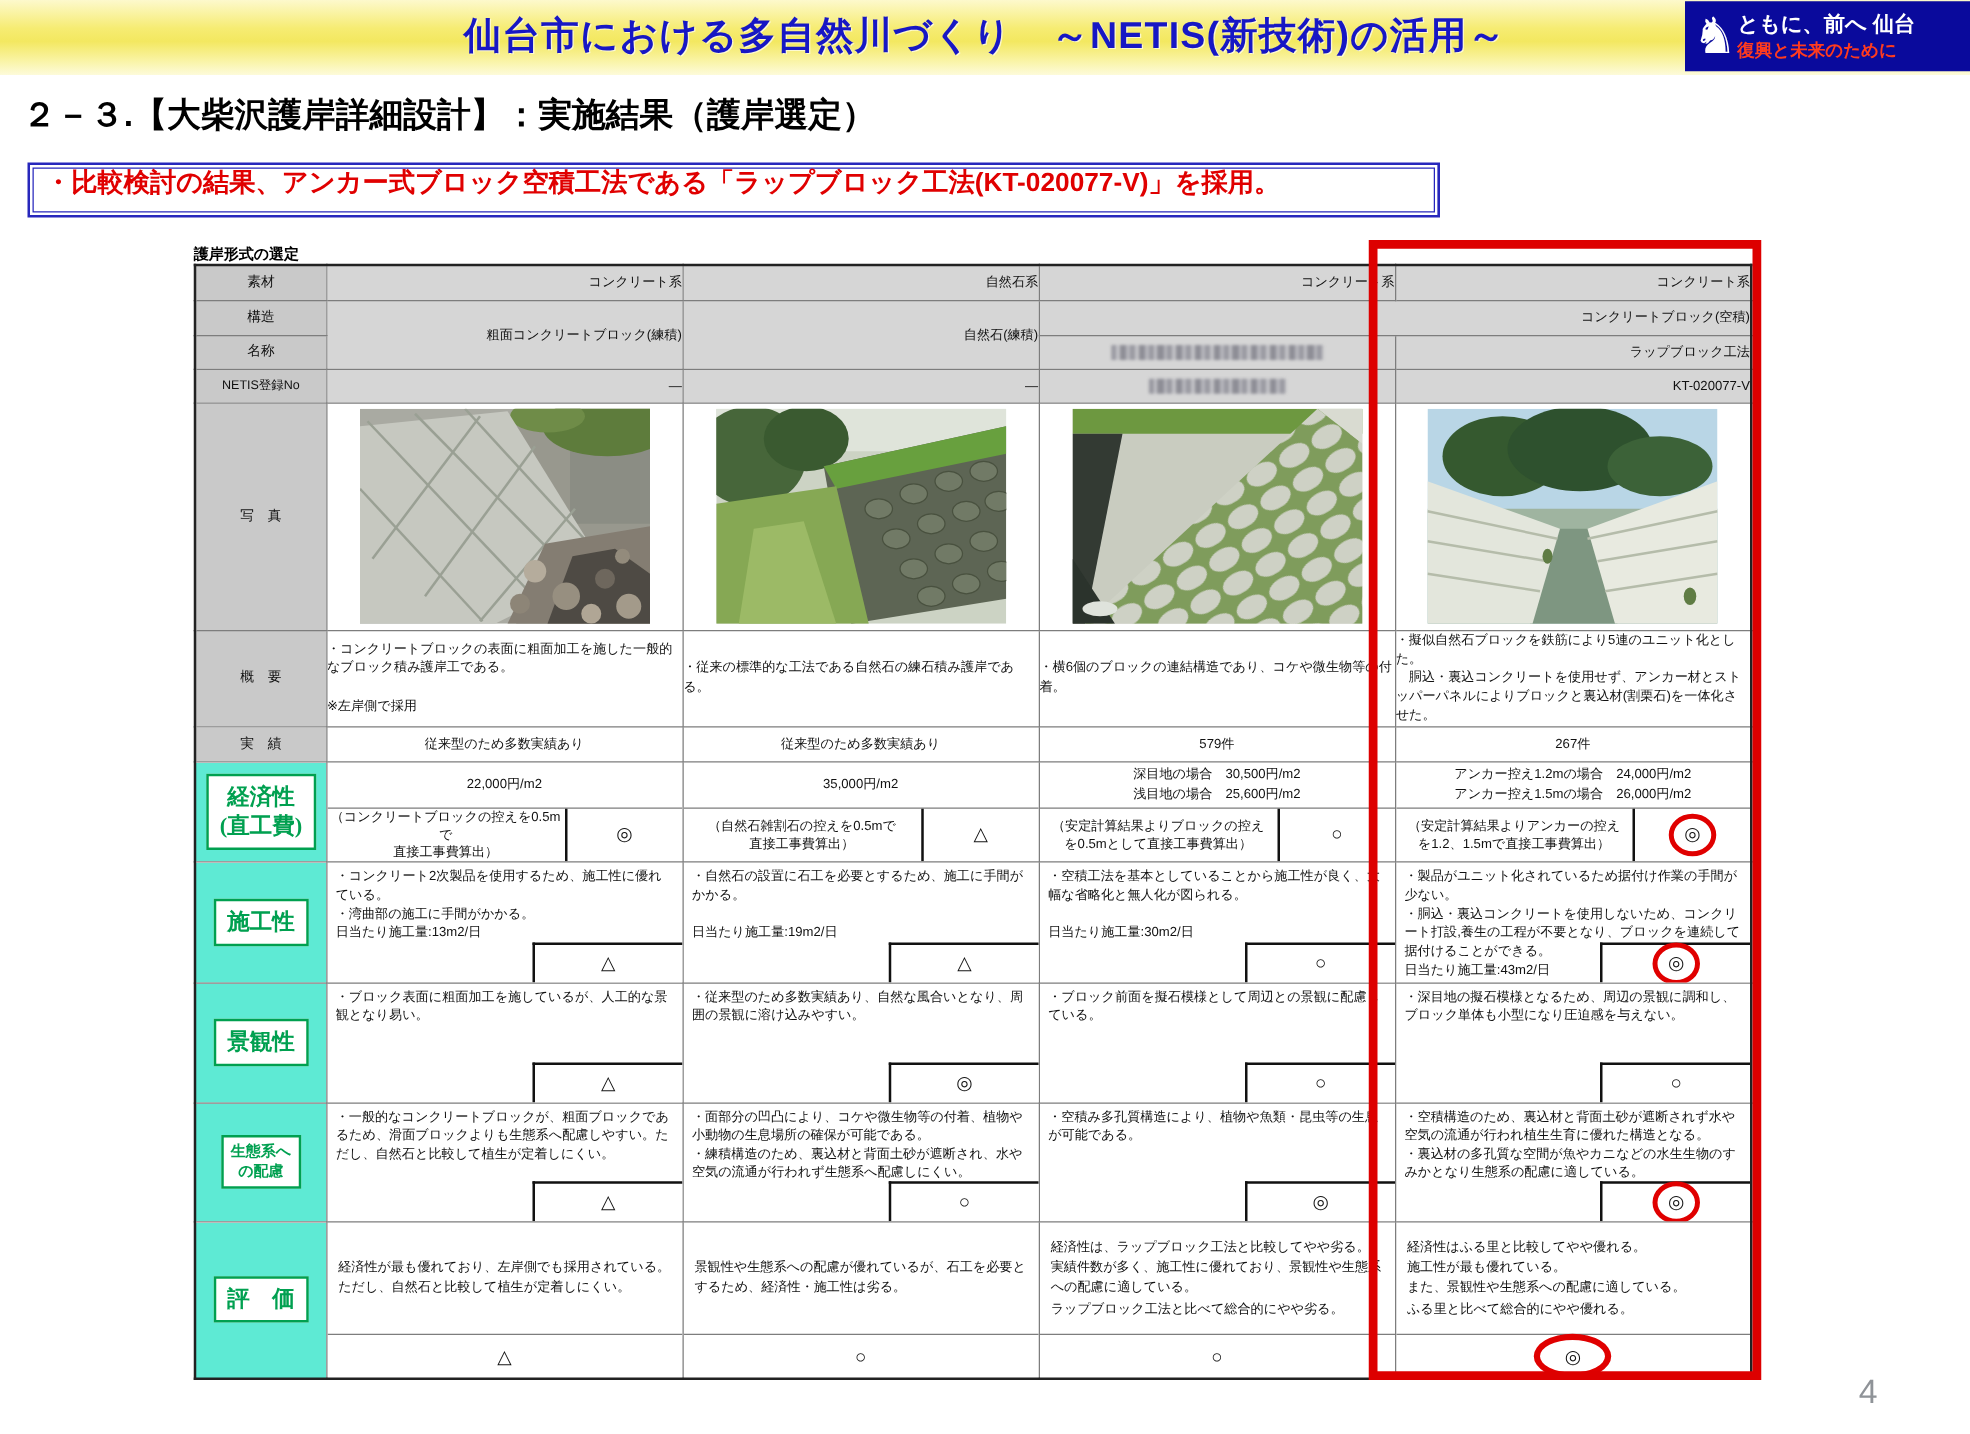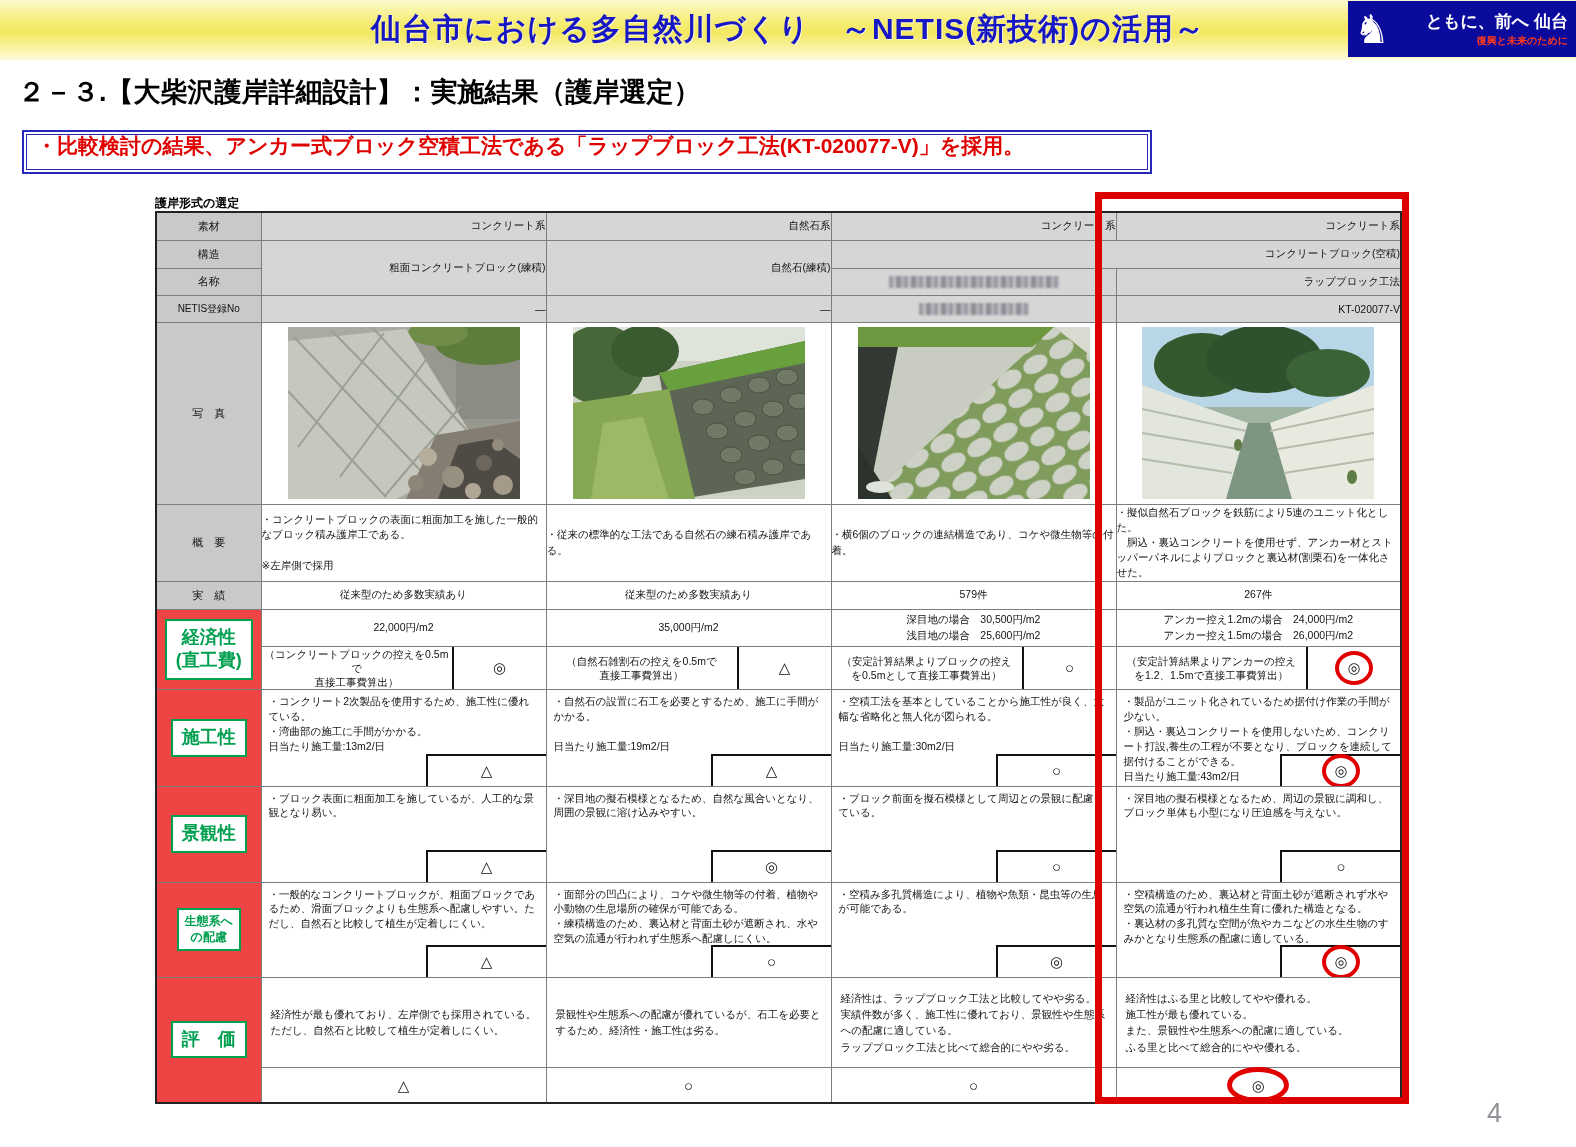--- a/index.html
+++ b/index.html
@@ -7,23 +7,23 @@
        font-family:"Liberation Sans","DejaVu Sans",sans-serif;overflow:hidden;}
 
   
   .banner{position:absolute;top:0;left:0;width:1576px;height:60px;
     background:linear-gradient(180deg,#fdf9cc 0%,#f6ec72 38%,#f3e860 55%,#f9f3a2 80%,#fdfbda 100%);}
   .banner-title{width:100%;text-align:center;line-height:58px;font-size:30px;font-weight:bold;
     color:#1717c4;letter-spacing:1px;text-shadow:1px 1px 0 rgba(255,255,255,.65);}
   .logo{position:absolute;top:1px;right:0;width:228px;height:56px;background:#0a0a9c;
     display:flex;align-items:center;padding:0 8px 0 6px;box-sizing:border-box;}
   .horse{color:#fff;font-size:40px;line-height:46px;flex:0 0 auto;}
-  .logo-texts{flex:1;display:flex;flex-direction:column;align-items:flex-end;justify-content:center;}
+  .logo-texts{flex:1;display:flex;flex-direction:column;align-items:flex-start;justify-content:center;}
   .logo-main{color:#fff;font-weight:bold;font-size:17px;white-space:nowrap;}
-  .logo-sub{color:#ff3b1e;font-weight:bold;font-size:10px;margin-top:1px;}
+  .logo-sub{color:#ff3b1e;font-weight:bold;font-size:14px;margin-top:1px;}
 
   
   .heading{position:absolute;top:74px;left:18px;font-size:27px;font-weight:bold;color:#000;}
   .callout{position:absolute;top:130px;left:22px;width:1130px;height:44px;box-sizing:border-box;
     border:2px solid #2727bc;box-shadow:inset 0 0 0 2px #fff,inset 0 0 0 3px #2727bc;
     display:flex;align-items:flex-start;padding:0 12px;background:#fff;}
   .callout-text{color:#e00000;font-weight:bold;font-size:21px;white-space:nowrap;}
 
   
   .table-area{position:absolute;top:196px;left:155px;width:1451px;}
@@ -34,21 +34,21 @@
     overflow:hidden;}
   .lbl{background:#c9c9c9;text-align:center;font-size:11px;white-space:pre-line;line-height:1.3;}
   .hdr{background:#d6d6d6;text-align:right;font-size:10.5px;}
   .r-mat td{height:28px}.r-str td{height:28px}.r-name td{height:27px}.r-netis td{height:27px}
   .r-photo td{height:182px}.r-sum td{height:65px}.r-res td{height:28px}
   .r-econ td{height:72px}.r-work td{height:88px}.r-land td{height:96px}
   .r-eco td{height:95px}.r-eval td{height:126px}
   .r-sum td,.r-land td{border-top:2px solid #111;}
   .r-photo td{border-top:2px solid #111;border-bottom:2px solid #111;}
 
-  .glab-td{background:#ef4444;text-align:center;}
+  .glab-td{background:#5eead4;text-align:center;font-family:Liberation Serif, serif;}
   .glabel{display:inline-block;border:2px solid #00a050;background:#fff;color:#00a050;
     font-weight:bold;font-size:18px;padding:5px 9px;white-space:pre-line;line-height:1.3;text-align:center;}
   .glabel.sm{font-size:12px;padding:4px 6px;}
 
   .photo-cell{background:#fff;text-align:center;}
   .photo-cell svg{display:inline-block;vertical-align:middle;}
   .sum-cell{vertical-align:top;padding:4px 7px;white-space:pre-line;line-height:1.45;font-size:10.5px;}
   .center-cell{text-align:center;}
 
   .redact{width:170px;height:12px;margin:0 auto;border-radius:1px;
@@ -372,21 +372,21 @@
       <td>
             <div class="crit">
               <div class="crit-text">・ブロック表面に粗面加工を施しているが、人工的な景観となり易い。</div>
         <div class="rate-abs">
                 <span class="sym">△</span>
               </div>
             </div>
           </td>
       <td>
             <div class="crit">
-              <div class="crit-text">・深目地の擬石模様となるため、自然な風合いとなり、周囲の景観に溶け込みやすい。</div>
+              <div class="crit-text">・従来型のため多数実績あり、自然な風合いとなり、周囲の景観に溶け込みやすい。</div>
         <div class="rate-abs">
                 <span class="sym">◎</span>
               </div>
             </div>
           </td>
       <td>
             <div class="crit">
               <div class="crit-text">・ブロック前面を擬石模様として周辺との景観に配慮している。</div>
         <div class="rate-abs">
                 <span class="sym">○</span>

